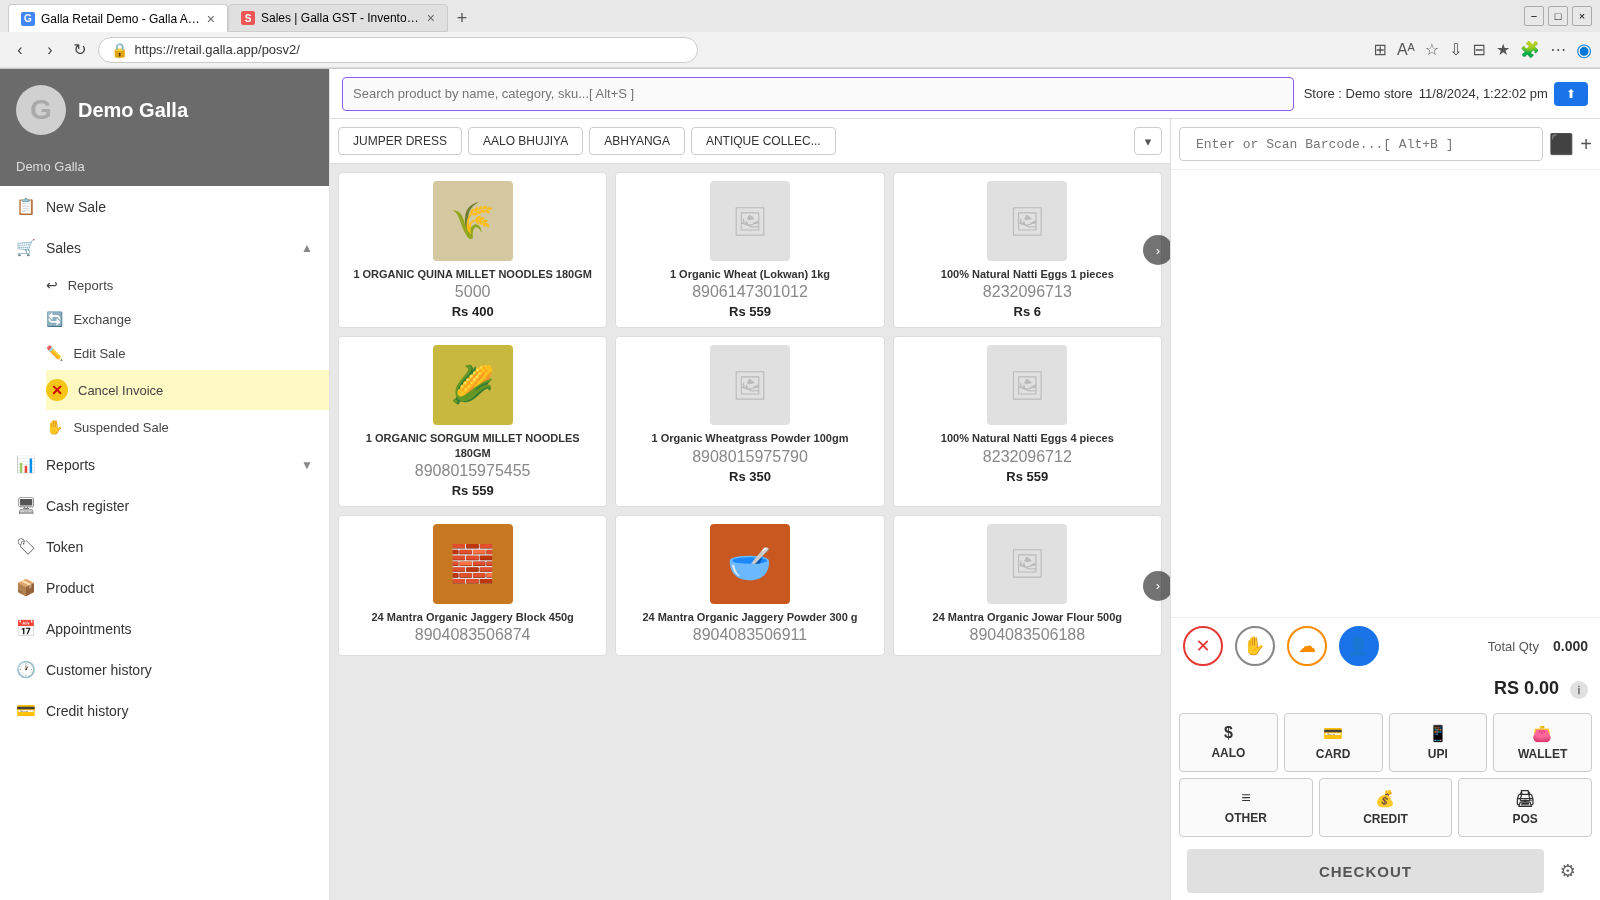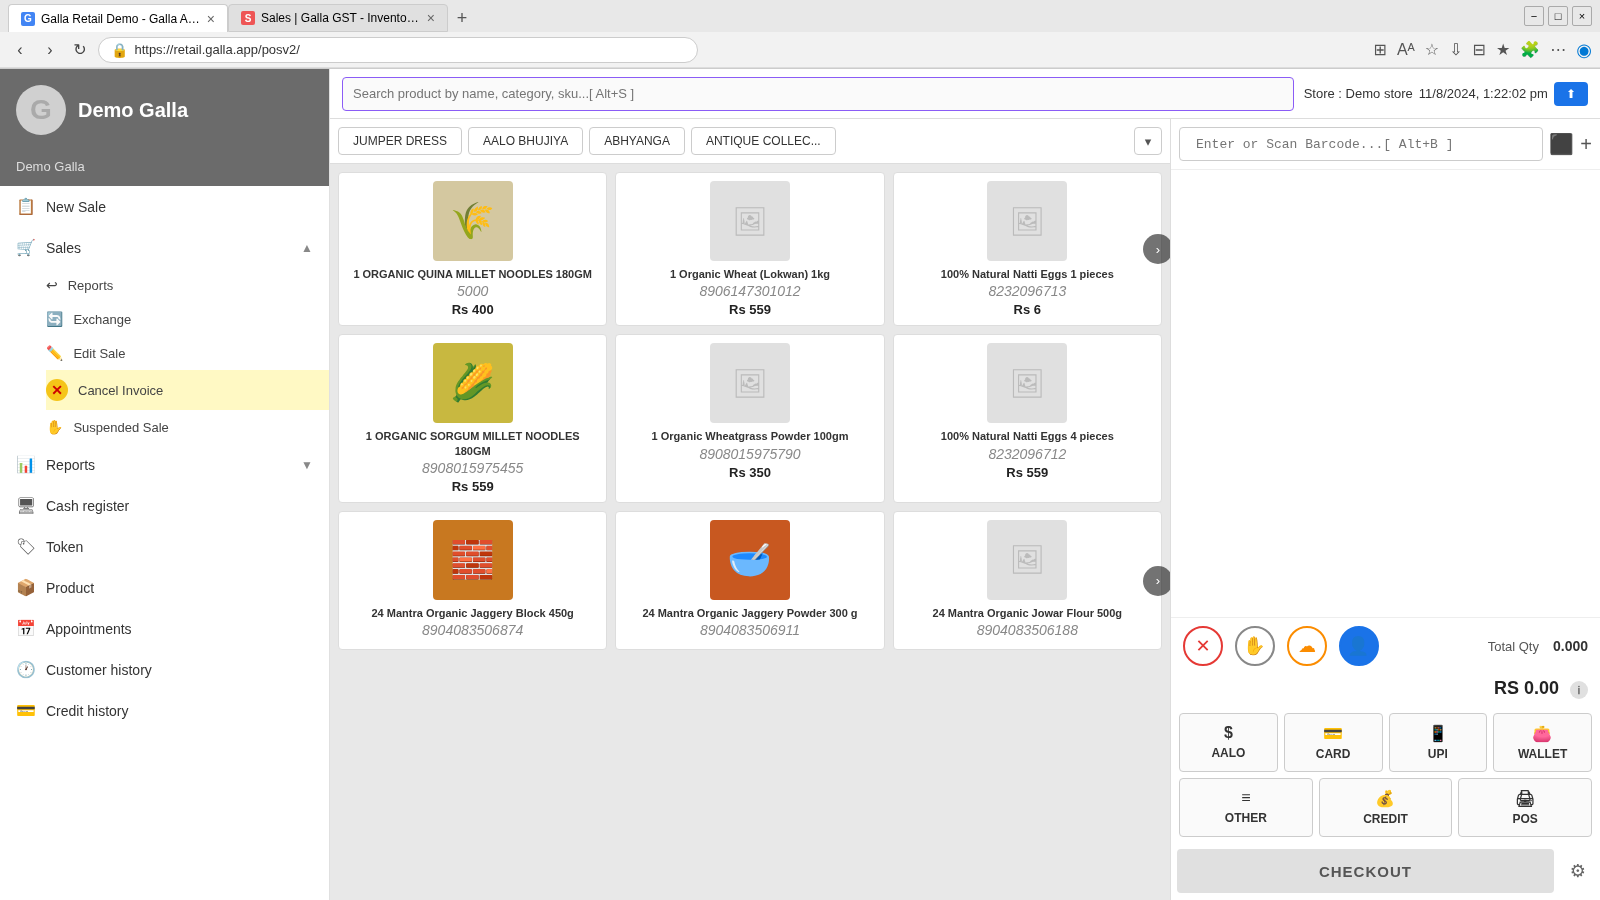--- a/index.html
+++ b/index.html
@@ -61,21 +61,21 @@
 
     
     .products-cart { display: flex; flex: 1; overflow: hidden; }
 
     
     .products-area { flex: 1; overflow-y: auto; padding: 8px; background: #e8e8e8; }
     .products-grid { display: grid; grid-template-columns: repeat(3, 1fr); gap: 8px; }
     .product-card { background: #fff; border: 1px solid #ddd; border-radius: 4px; padding: 8px; cursor: pointer; display: flex; flex-direction: column; align-items: center; text-align: center; }
     .product-img { width: 80px; height: 80px; background: #e0e0e0; border-radius: 4px; display: flex; align-items: center; justify-content: center; font-size: 24px; color: #999; margin-bottom: 6px; overflow: hidden; }
     .product-name { font-size: 11px; font-weight: 600; color: #333; line-height: 1.3; margin-bottom: 2px; }
-    .product-sku { font-size: 14px; color: #888; margin-bottom: 3px; font-style: italic; }
+    .product-sku { font-size: 16px; color: #888; margin-bottom: 3px; }
     .product-price { font-size: 13px; font-weight: bold; color: #222; }
 
     
     .cart-panel { width: 430px; background: #fff; border-left: 1px solid #ddd; display: flex; flex-direction: column; flex-shrink: 0; }
     .barcode-row { display: flex; align-items: center; padding: 8px; border-bottom: 1px solid #eee; gap: 6px; }
     .barcode-input { flex: 1; height: 34px; border: 1px solid #ccc; border-radius: 4px; padding: 0 16px; font-size: 13px; color: #999; font-family: Liberation Mono, monospace; }
     .barcode-icon { font-size: 20px; cursor: pointer; color: #555; }
     .barcode-add { font-size: 20px; cursor: pointer; color: #555; }
 
     .cart-items { flex: 1; overflow-y: auto; }
@@ -90,21 +90,21 @@
     .action-icon-btn.blue { border-color: #1a73e8; color: #1a73e8; background: #1a73e8; color: #fff; }
     .total-qty { display: flex; align-items: center; gap: 14px; font-size: 13px; color: #555; }
     .qty-val { font-size: 14px; font-weight: bold; color: #333; }
     .total-amount { text-align: right; padding: 4px 12px 8px; font-size: 18px; font-weight: bold; color: #222; }
     .info-icon { width: 18px; height: 18px; border-radius: 50%; background: #e0e0e0; display: inline-flex; align-items: center; justify-content: center; font-size: 11px; color: #666; margin-left: 6px; }
 
     .payment-grid { display: grid; grid-template-columns: 1fr 1fr 1fr 1fr; gap: 6px; padding: 6px 8px; }
     .pay-btn { border: 1px solid #ccc; background: #fafafa; border-radius: 4px; padding: 10px 4px; display: flex; flex-direction: column; align-items: center; gap: 4px; cursor: pointer; font-size: 12px; font-weight: 600; color: #333; }
     .pay-btn .pay-icon { font-size: 16px; }
     .payment-grid2 { display: grid; grid-template-columns: 1fr 1fr 1fr; gap: 6px; padding: 0 8px 6px; }
-    .checkout-row { padding: 6px 6px 8px; }
+    .checkout-row { padding: 6px 16px 8px; }
     .checkout-btn { width: 100%; height: 44px; background: #e0e0e0; border: none; border-radius: 4px; font-size: 15px; font-weight: 600; color: #555; cursor: pointer; letter-spacing: 1px; }
     .settings-icon { padding: 8px; color: #666; cursor: pointer; font-size: 18px; }
   </style>
 </head>
 <body>
 
 <div class="browser-chrome">
   <div class="title-bar">
     <div class="title-bar-tabs">
       <div class="tab">

